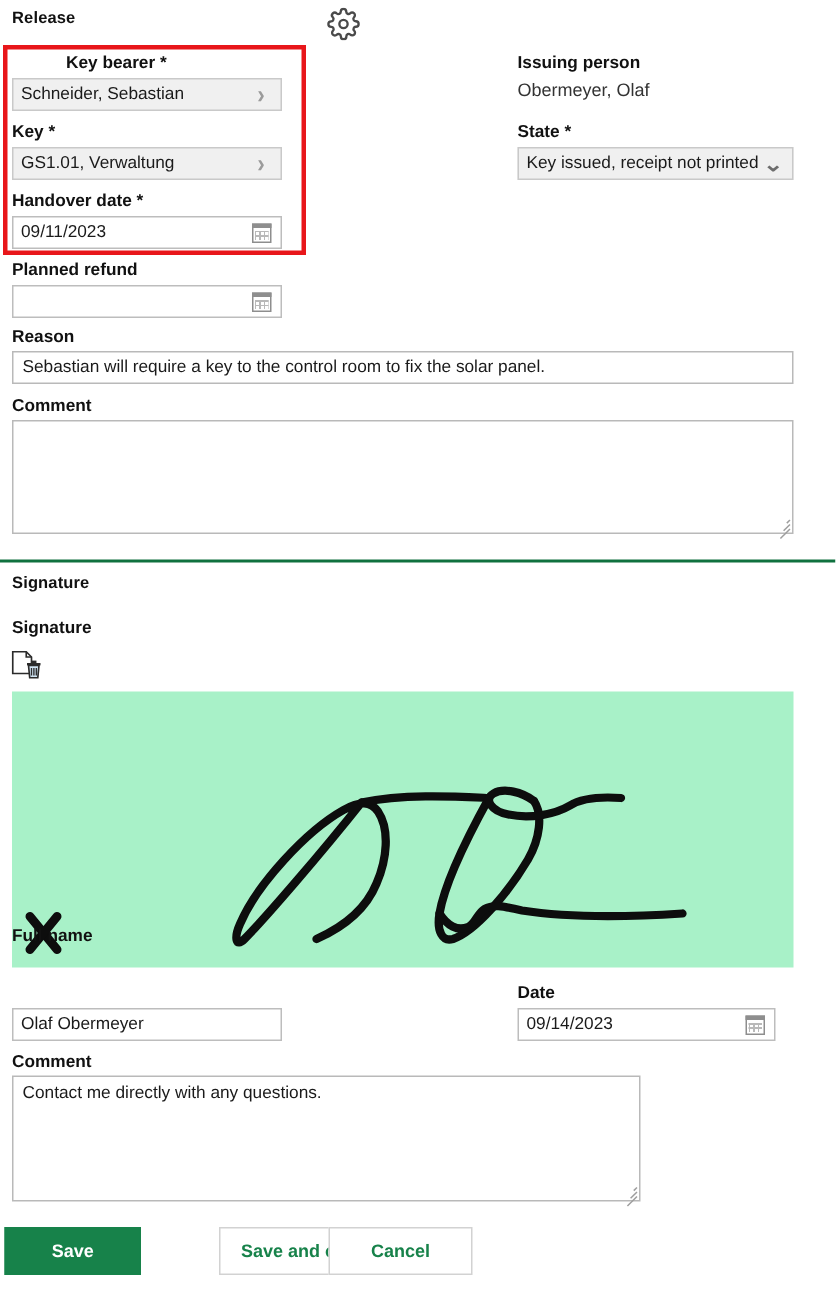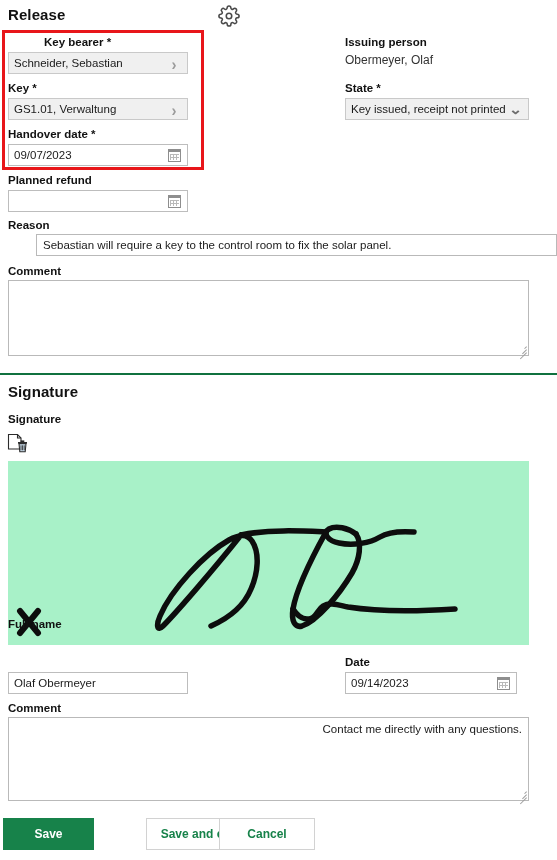--- a/index.html
+++ b/index.html
@@ -12,21 +12,21 @@
     height: 860px;
     position: relative;
     font-family: "Liberation Sans", sans-serif;
     font-size: 12px;
     color: #1a1a1a;
     overflow: hidden;
   }
 
   
   .section-title {
-    font-size: 15px;
+    font-size: 11px;
     font-weight: bold;
     color: #111111;
     letter-spacing: 0.1px;
   }
   .field-label {
     font-size: 11.5px;
     font-weight: bold;
     color: #111111;
     line-height: 14px;
     white-space: nowrap;
@@ -210,21 +210,21 @@
 <div class="abs field-label" style="left:8px; top:81px;">Key *</div>
 <div class="abs input-box shaded" style="left:8px; top:98px; width:180px;">
   <span class="val">GS1.01, Verwaltung</span>
   <span class="adorn">
       <span class="chev-right">›</span>
     </span>
 </div>
 
 <div class="abs field-label" style="left:8px; top:127px;">Handover date *</div>
 <div class="abs input-box" style="left:8px; top:144px; width:180px;">
-  <span class="val">09/07/2023</span>
+  <span class="val">09/11/2023</span>
   <span class="adorn">
       <span class="cal"></span>
     </span>
 </div>
 
 <div class="abs field-label" style="left:8px; top:173px;">Planned refund</div>
 <div class="abs input-box" style="left:8px; top:190px; width:180px;">
   <span class="val"></span>
   <span class="adorn">
       <span class="cal"></span>
@@ -236,21 +236,21 @@
 
 <div class="abs field-label" style="left:345px; top:81px;">State *</div>
 <div class="abs input-box shaded" style="left:345px; top:98px; width:184px;">
   <span class="val">Key issued, receipt not printed</span>
   <span class="adorn">
       <span class="chev-down">⌄</span>
     </span>
 </div>
 
 <div class="abs field-label" style="left:8px; top:218px;">Reason</div>
-<div class="abs textarea-box" style="left:8px; top:234px; width:521px; height:22px; padding-top:3px;margin-left:28px;">
+<div class="abs textarea-box" style="left:8px; top:234px; width:521px; height:22px; padding-top:3px;">
   <span>Sebastian will require a key to the control room to fix the solar panel.</span>
 </div>
 
 <div class="abs field-label" style="left:8px; top:264px;">Comment</div>
 <div class="abs textarea-box" style="left:8px; top:280px; width:521px; height:76px;">
   <span></span>
   <span class="resize-grip">
       <i></i>
       <i></i>
       <i></i>
@@ -308,21 +308,21 @@
 
 <div class="abs field-label" style="left:345px; top:655px;">Date</div>
 <div class="abs input-box" style="left:345px; top:672px; width:172px;">
   <span class="val">09/14/2023</span>
   <span class="adorn">
       <span class="cal"></span>
     </span>
 </div>
 
 <div class="abs field-label" style="left:8px; top:701px;">Comment</div>
-<div class="abs textarea-box" style="left:8px; top:717px; width:521px; height:84px;text-align:right;">
+<div class="abs textarea-box" style="left:8px; top:717px; width:419px; height:84px;">
   <span>Contact me directly with any questions.</span>
   <span class="resize-grip">
       <i></i>
       <i></i>
       <i></i>
     </span>
 </div>
 
 <div class="abs btn btn-primary" style="left:3px; top:818px; width:91px;">Save</div>
 <div class="abs btn btn-secondary" style="left:106px; top:818px; width:116px;margin-left:40px;">Save and close</div>

